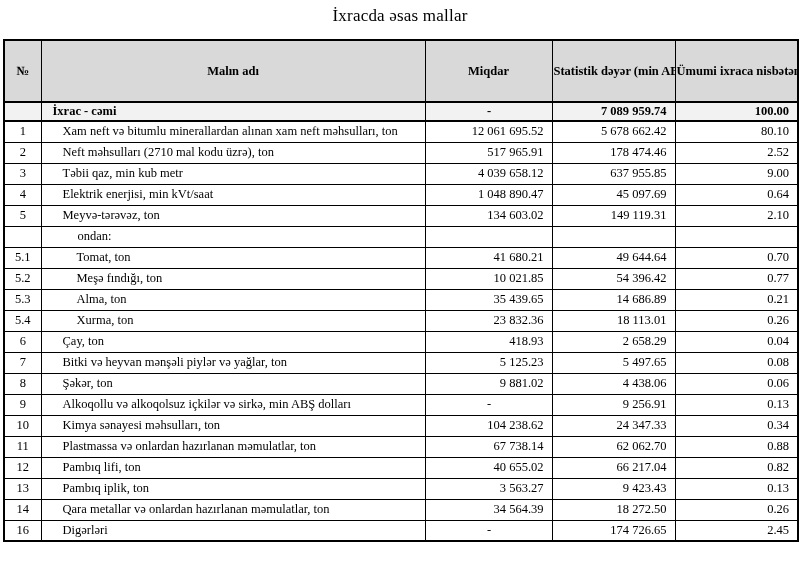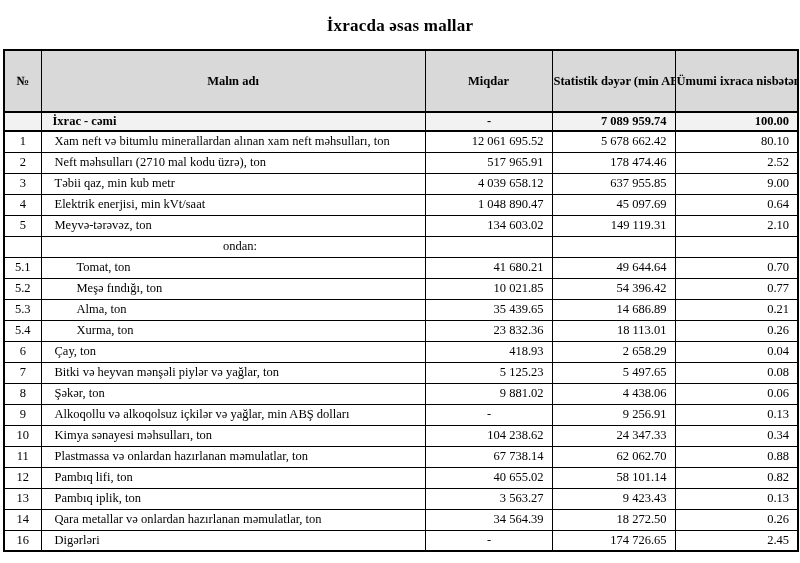--- a/index.html
+++ b/index.html
@@ -6,23 +6,23 @@
   html, body {
     margin: 0; padding: 0;
     width: 800px; height: 563px;
     background: #ffffff;
     overflow: hidden;
     font-family: "Liberation Serif", "DejaVu Serif", serif;
     color: #000;
   }
   .title {
     text-align: center;
-    font-weight: bold;
+    font-weight: normal;
     font-size: 17px;
-    padding-top: 16px;
+    padding-top: 6px;
     margin-bottom: 13px;
     letter-spacing: 0.2px;
   }
   table.export {
     border-collapse: collapse;
     table-layout: fixed;
     width: 794px;
     margin-left: 3px;
     border: 2px solid #000;
   }
@@ -38,34 +38,34 @@
     font-weight: bold;
     text-align: center;
     vertical-align: middle;
     height: 62px;
     white-space: pre-line;
     line-height: 1.45;
     border-bottom: 2px solid #000;
   }
   tbody tr { height: 21px; }
   td.no    { text-align: center; }
-  td.name  { text-align: left;  padding-left: 13px; }
+  td.name  { text-align: left;  padding-left: 21px; }
   td.qty, td.val, td.share { text-align: right; padding-right: 8px; }
   td.dash  { text-align: center; padding-right: 0; }
   tr.total {
     background: #f2f2f2;
     font-weight: bold;
     height: 14px;
     border-top: 2px solid #000;
     border-bottom: 2px solid #000;
     margin-left: 16px;
   }
   tr.total td.name { padding-left: 11px; }
   tr.sub   td.name { padding-left: 35px; }
-  tr.label td.name { padding-left: 15px; text-align: center; }
+  tr.label td.name { padding-left: 36px; }
 </style>
 </head>
 <body>
 
 <div class="title">İxracda əsas mallar</div>
 
 <table class="export">
   <colgroup>
     <col style="width:37px">
     <col style="width:384px">
@@ -180,21 +180,21 @@
       </tr>
       <tr>
         <td class="no">8</td>
         <td class="name">Şəkər, ton</td>
         <td class="qty">9 881.02</td>
         <td class="val">4 438.06</td>
         <td class="share">0.06</td>
       </tr>
       <tr>
         <td class="no">9</td>
-        <td class="name">Alkoqollu və alkoqolsuz içkilər və yağlar, min ABŞ dolları</td>
+        <td class="name">Alkoqollu və alkoqolsuz içkilər və sirkə, min ABŞ dolları</td>
         <td class="qty dash">-</td>
         <td class="val">9 256.91</td>
         <td class="share">0.13</td>
       </tr>
       <tr>
         <td class="no">10</td>
         <td class="name">Kimya sənayesi məhsulları, ton</td>
         <td class="qty">104 238.62</td>
         <td class="val">24 347.33</td>
         <td class="share">0.34</td>
@@ -203,21 +203,21 @@
         <td class="no">11</td>
         <td class="name">Plastmassa və onlardan hazırlanan məmulatlar, ton</td>
         <td class="qty">67 738.14</td>
         <td class="val">62 062.70</td>
         <td class="share">0.88</td>
       </tr>
       <tr>
         <td class="no">12</td>
         <td class="name">Pambıq lifi, ton</td>
         <td class="qty">40 655.02</td>
-        <td class="val">58 101.14</td>
+        <td class="val">66 217.04</td>
         <td class="share">0.82</td>
       </tr>
       <tr>
         <td class="no">13</td>
         <td class="name">Pambıq iplik, ton</td>
         <td class="qty">3 563.27</td>
         <td class="val">9 423.43</td>
         <td class="share">0.13</td>
       </tr>
       <tr>

